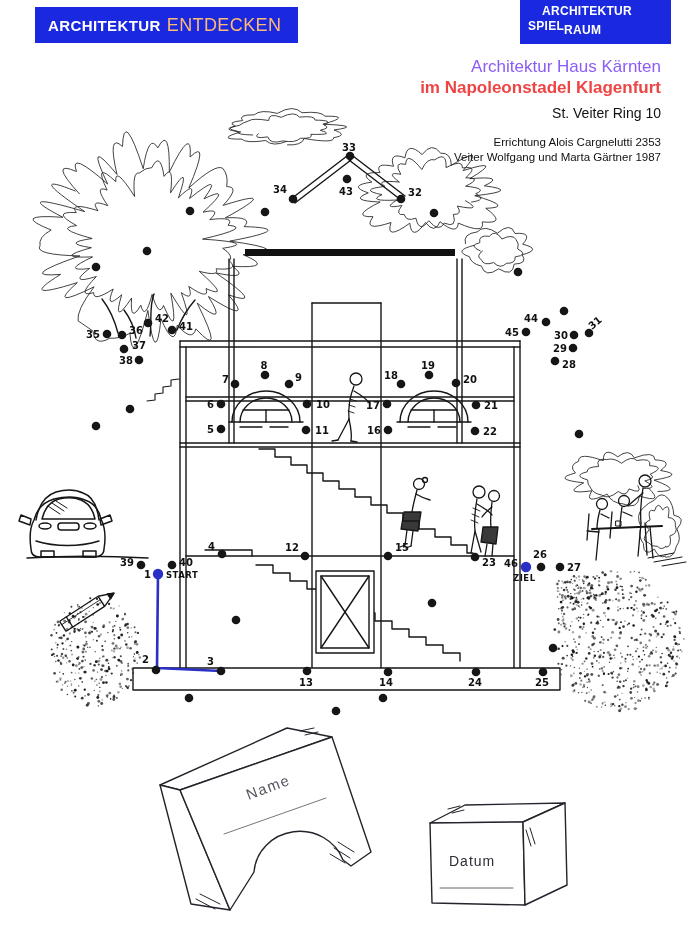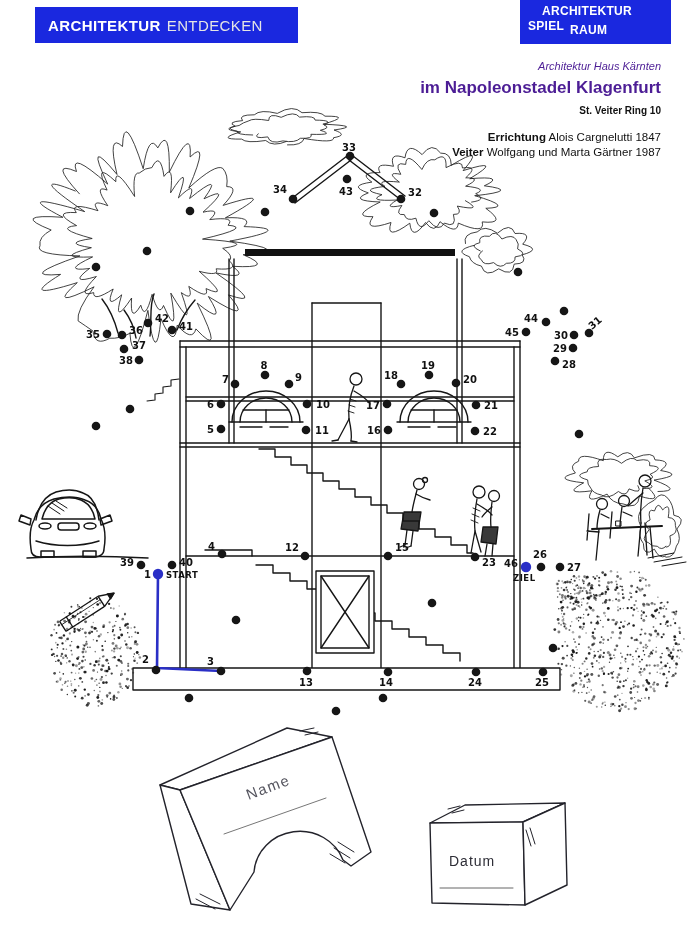--- a/index.html
+++ b/index.html
@@ -2,32 +2,32 @@
 <html><head>
 <meta charset="utf-8">
 <style>
   html,body{margin:0;padding:0;background:#e8e8e8;}
   .page{position:relative;width:699px;height:947px;background:#ffffff;margin:0 auto;
         font-family:"Liberation Sans",sans-serif;overflow:hidden;}
   .art{position:absolute;left:0;top:0;}
   .topbar-left{position:absolute;left:35px;top:7px;width:263px;height:36px;
                background:#1a28df;display:flex;align-items:center;padding-left:13px;box-sizing:border-box;}
   .topbar-left .b{color:#ffffff;font-weight:bold;font-size:15px;letter-spacing:.4px;}
-  .topbar-left .l{color:#e5e5e5;font-weight:normal;font-size:15px;letter-spacing:.4px;margin-left:6px;}
+  .topbar-left .l{color:#fdba74;font-weight:normal;font-size:18px;letter-spacing:.4px;margin-left:6px;}
   .topbar-right{position:absolute;left:520px;top:0;width:151px;height:44px;background:#1a28df;color:#fff;}
   .topbar-right span{position:absolute;font-weight:bold;letter-spacing:.3px;}
   .tr-1{left:22px;top:4px;font-size:12px;}
   .tr-2{left:8px;top:19px;font-size:12px;}
-  .tr-3{left:50px;top:23px;font-size:12px;}
+  .tr-3{left:44px;top:23px;font-size:12px;}
   .title-block{position:absolute;right:38px;top:56px;text-align:right;}
-  .title-1{color:#4c1d95;font-size:11px;font-weight:normal;line-height:21px;font-style:italic;}
-  .title-2{color:#4c1d95;font-size:17px;font-weight:bold;line-height:21px;}
-  .title-addr{color:#111;font-size:10px;font-weight:bold;margin-top:7px;}
+  .title-1{color:#8b5cf6;font-size:17px;font-weight:normal;line-height:21px;}
+  .title-2{color:#ef4444;font-size:17px;font-weight:bold;line-height:21px;}
+  .title-addr{color:#111;font-size:14px;font-weight:normal;margin-top:7px;}
   .facts{margin-top:14px;font-size:11.5px;color:#111;line-height:14.5px;}
-  .facts .fl{font-weight:bold;}
+  .facts .fl{font-weight:normal;}
 </style>
 </head>
 <body>
 
 <div class="page">
 
   <svg class="art" width="699" height="947" viewBox="0 0 699 947" fill="none" stroke="#161616" stroke-width="1.4" stroke-linecap="round" stroke-linejoin="round">
 
     <g id="foliage-layer">
         <path d="M79.4,193.8Q47.7,159.2 76.5,171.5Q68.6,149.6 107.7,184.1Q84.0,134.4 117.0,174.5Q107.1,132.1 122.5,146.5Q123.6,108.3 143.2,168.7Q148.8,132.3 157.8,147.9Q170.0,124.5 169.3,172.2Q192.6,124.0 190.1,157.0Q210.2,137.6 188.8,188.0Q215.8,163.3 222.8,168.4Q228.5,174.7 226.7,186.6Q240.9,186.4 223.1,205.4Q282.5,186.5 225.4,217.8Q254.4,216.5 244.1,226.6Q298.3,228.3 229.8,241.1Q297.2,250.5 243.1,254.7Q276.4,268.8 232.5,266.3Q251.6,280.4 215.9,272.9Q266.8,308.1 228.5,294.9Q255.4,326.1 208.4,296.5Q228.3,328.4 197.2,303.1Q225.8,361.0 195.9,328.9Q192.3,342.3 177.2,325.2Q174.8,351.1 161.0,318.7Q155.6,369.9 147.9,310.4Q132.6,370.2 129.9,333.3Q119.2,339.0 109.8,338.2Q94.7,346.8 93.0,331.1Q85.6,325.9 78.1,320.9Q76.1,310.8 94.1,286.8Q45.8,310.6 77.3,282.6Q16.3,301.7 60.6,274.4Q16.3,278.1 79.9,255.9Q33.8,254.9 40.0,245.7Q38.2,237.1 51.2,230.0Q9.5,213.5 62.9,217.3Q8.7,189.3 84.7,211.6Q23.6,170.2 75.3,191.0" stroke="#222" stroke-width="1" fill="none" opacity="0.85"></path>
@@ -1253,21 +1253,21 @@
     <span class="tr-3">RAUM</span>
   </div>
 
   <div class="title-block">
     <div class="title-1">Architektur Haus Kärnten</div>
     <div class="title-2">im Napoleonstadel Klagenfurt</div>
     <div class="title-addr">St. Veiter Ring 10</div>
     <div class="facts">
       <div>
         <span class="fl">Errichtung</span>
-        <span>Alois Cargnelutti 1847</span>
+        <span>Alois Cargnelutti 2353</span>
       </div>
       <div>
         <span class="fl">Veiter</span>
         <span>Wolfgang und Marta Gärtner 1987</span>
       </div>
     </div>
   </div>
 
 </div>
 

